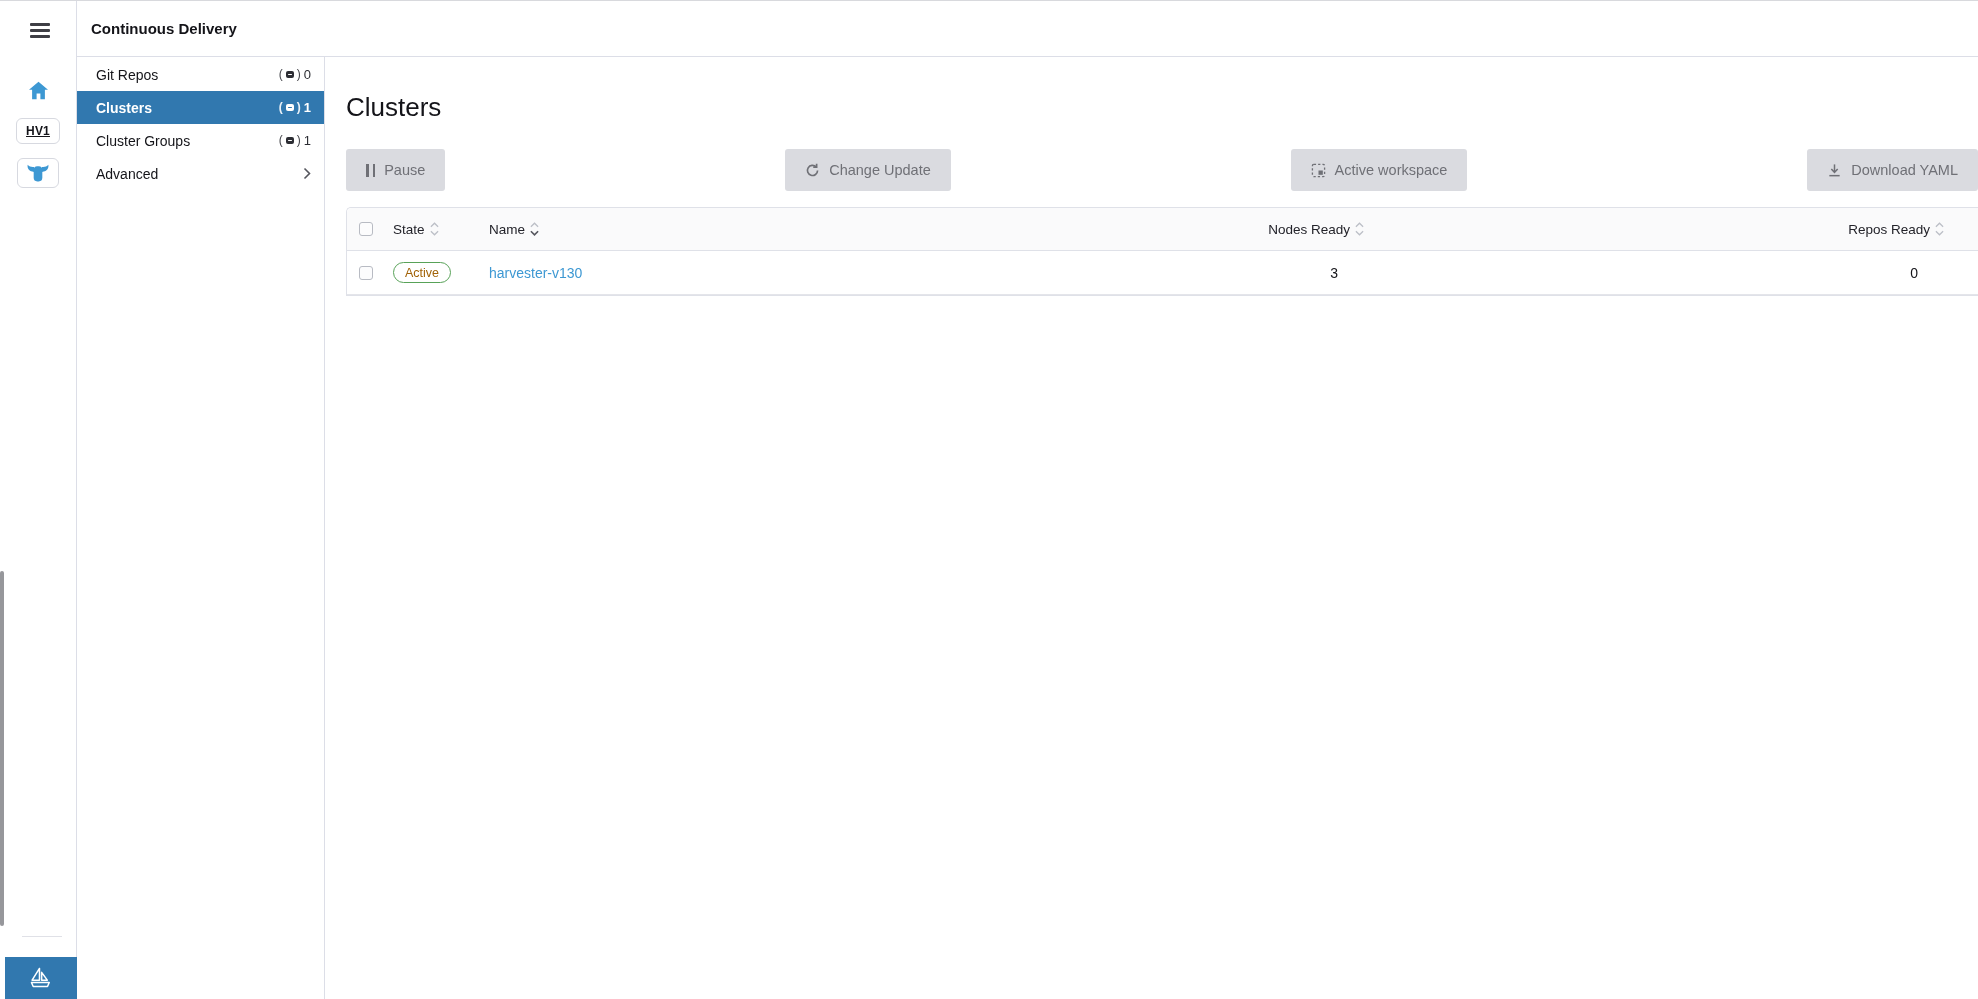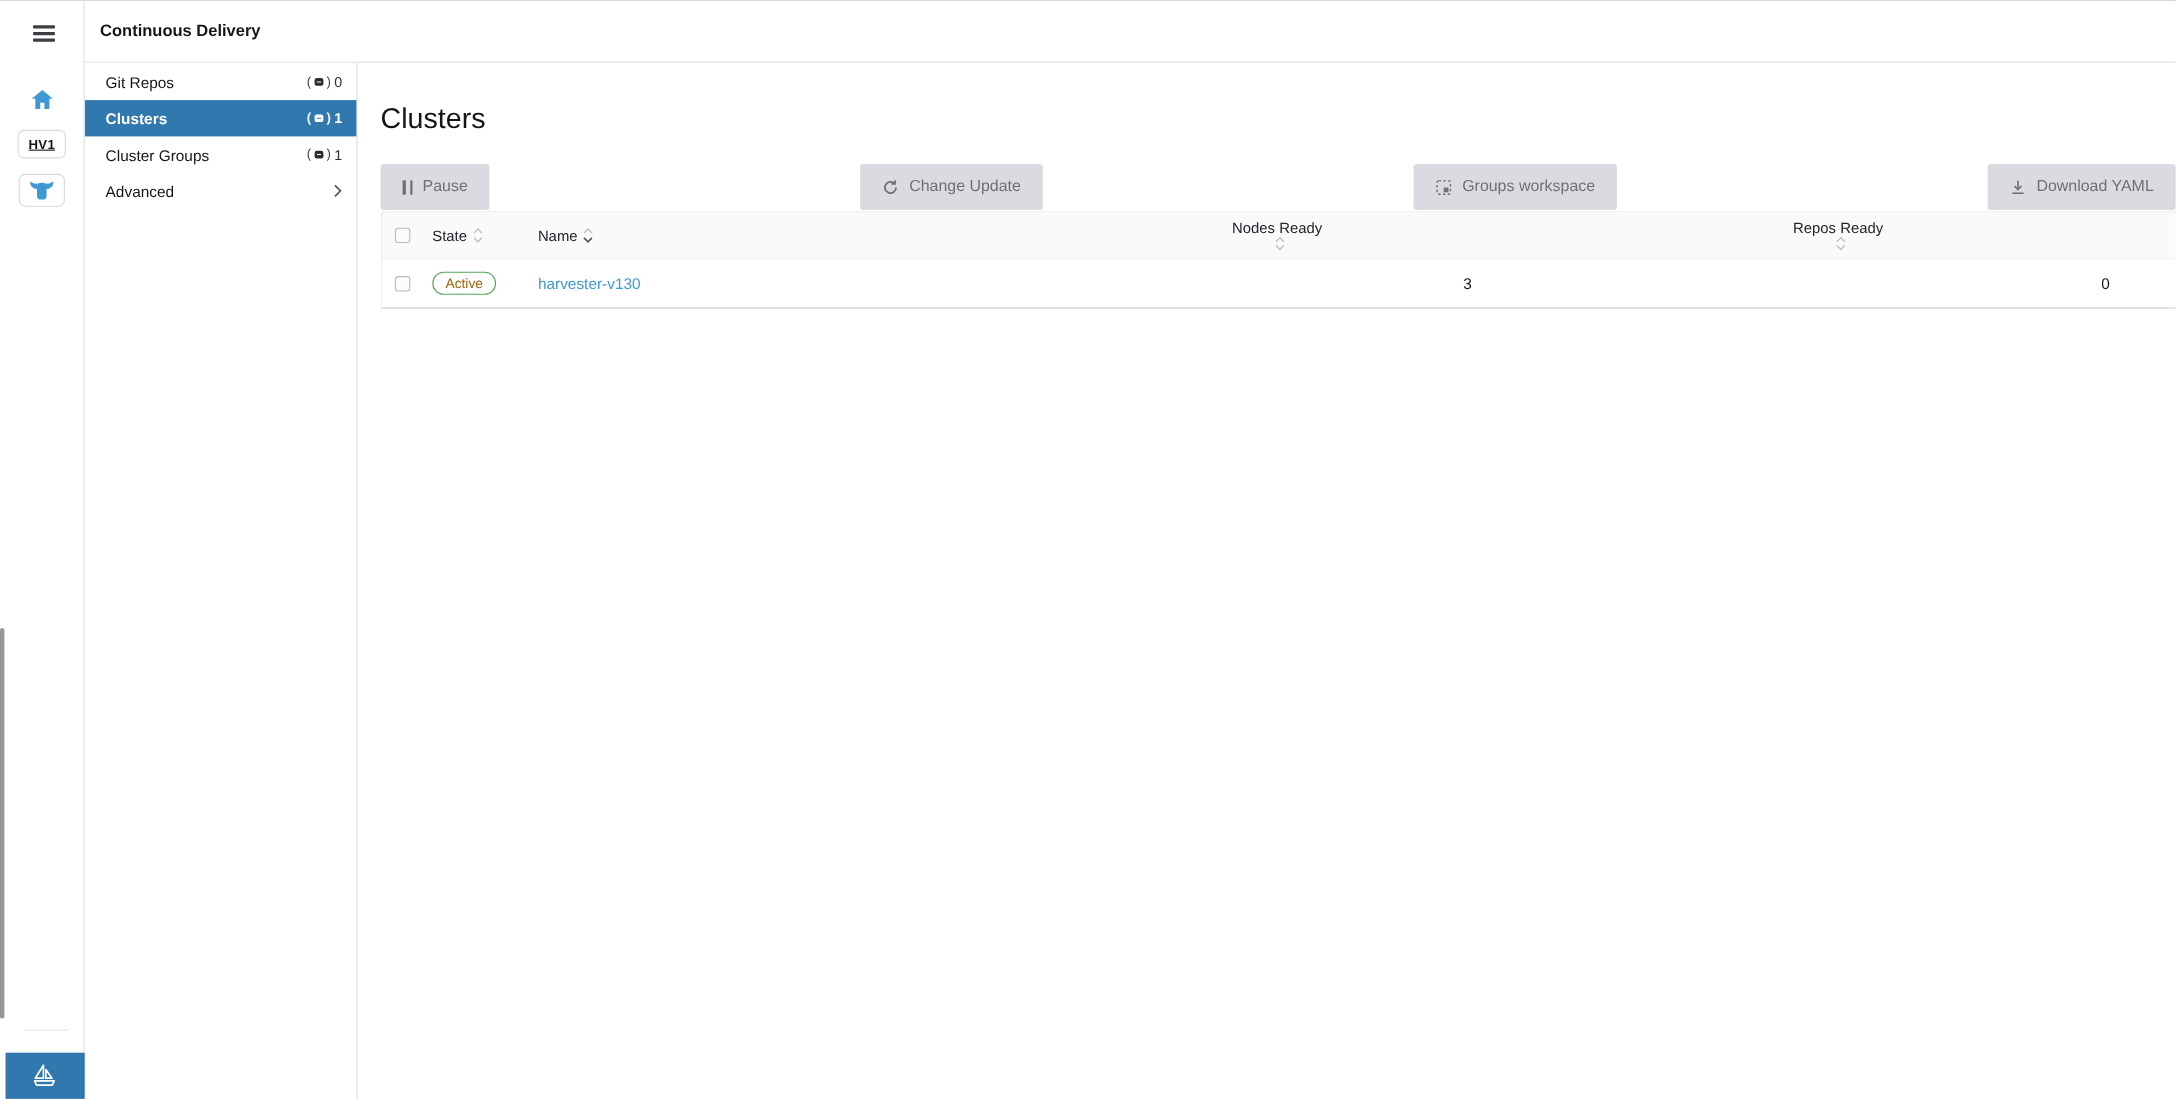--- a/index.html
+++ b/index.html
@@ -72,29 +72,29 @@
   .btn {
     height:42px; border:none; border-radius:3px; background:#dadbe0;
     color:#6f7076; font-family:inherit; font-size:14.5px;
     display:inline-flex; align-items:center; gap:9px; padding:0 20px; cursor:not-allowed;
   }
   .btn svg, .btn .pause-bars { flex:0 0 auto; color:#6f7076; }
   .pause-bars { display:inline-flex; gap:4px; }
   .pause-bars i { width:2.6px; height:13px; background:#6f7076; display:block; }
 
   
-  .table { margin-top:1px; width:100%; border:1px solid #dfe1e8; border-right:none; border-radius:5px 0 0 0; }
+  .table { margin-top:16px; width:100%; border:1px solid #dfe1e8; border-right:none; border-radius:5px 0 0 0; }
   .trow {
     display:grid; grid-template-columns:46px 96px 1fr 440px 580px; align-items:center;
   }
   .trow.head { background:#fafafb; height:43px; border-bottom:1px solid #dfe1e8; border-radius:5px 0 0 0; }
   .trow.data { background:#fff; height:44px; border-bottom:1px solid #e4e5ea; }
   .cell { font-size:13.5px; color:#23232a; display:flex; align-items:center; }
   .cell.check { padding-left:12px; }
-  .cell.num-h { justify-content:flex-end; padding-right:34px;flex-direction:column; }
+  .cell.num-h { justify-content:flex-end; padding-right:34px; }
   .cell.num { justify-content:flex-end; padding-right:60px; font-size:14px; color:#141419; }
   .checkbox {
     appearance:none; -webkit-appearance:none; width:14px; height:14px; margin:0;
     border:1px solid #b8bbc3; border-radius:3px; background:#fcfcfd; cursor:pointer;
   }
   .sort { display:inline-flex; flex-direction:column; gap:1.5px; margin-left:5px; }
   .sort svg { display:block; }
   .badge-active {
     display:inline-block; padding:2.5px 11px; border:1px solid #58a258; border-radius:12px;
     color:#a16207; font-size:12.5px; background:#fff;
@@ -214,21 +214,21 @@
       </span>
       <span>Change Update</span>
     </button>
     <button class="btn">
       <span style="display:flex">
         <svg width="15" height="15" viewBox="0 0 16 16" fill="none" stroke="currentColor" stroke-width="1.4">
           <rect x="1.5" y="1.5" width="13" height="13" rx="1.5" stroke-dasharray="2.4 2.2"></rect>
           <rect x="8" y="8" width="4.6" height="4.6" fill="currentColor" stroke="none"></rect>
         </svg>
       </span>
-      <span>Groups workspace</span>
+      <span>Active workspace</span>
     </button>
     <button class="btn">
       <span style="display:flex">
         <svg width="15" height="15" viewBox="0 0 16 16" fill="none" stroke="currentColor" stroke-width="1.6">
           <path d="M8 1.5 V9.5"></path>
             <path d="M4.6 6.5 L8 10 L11.4 6.5"></path>
             <path d="M2.5 13.5 H13.5"></path>
         </svg>
       </span>
       <span>Download YAML</span>

